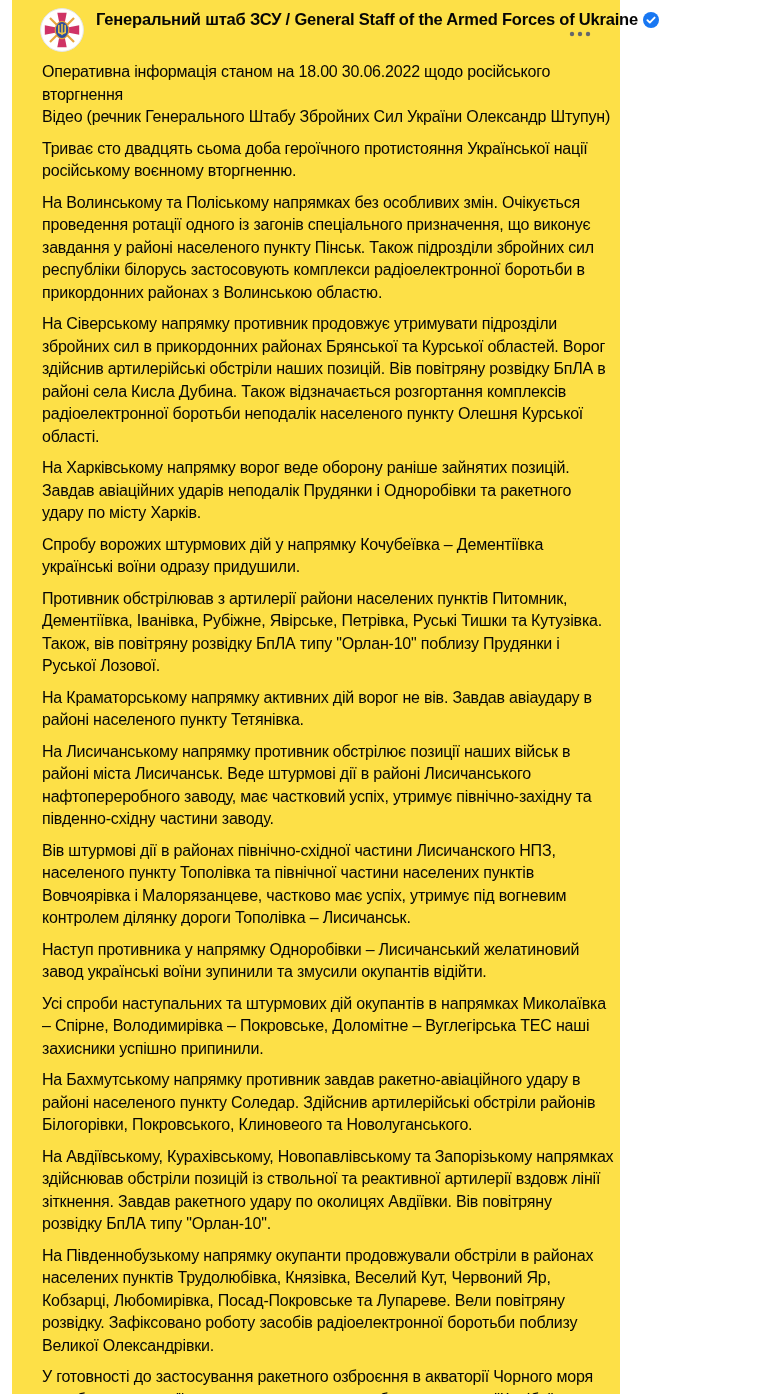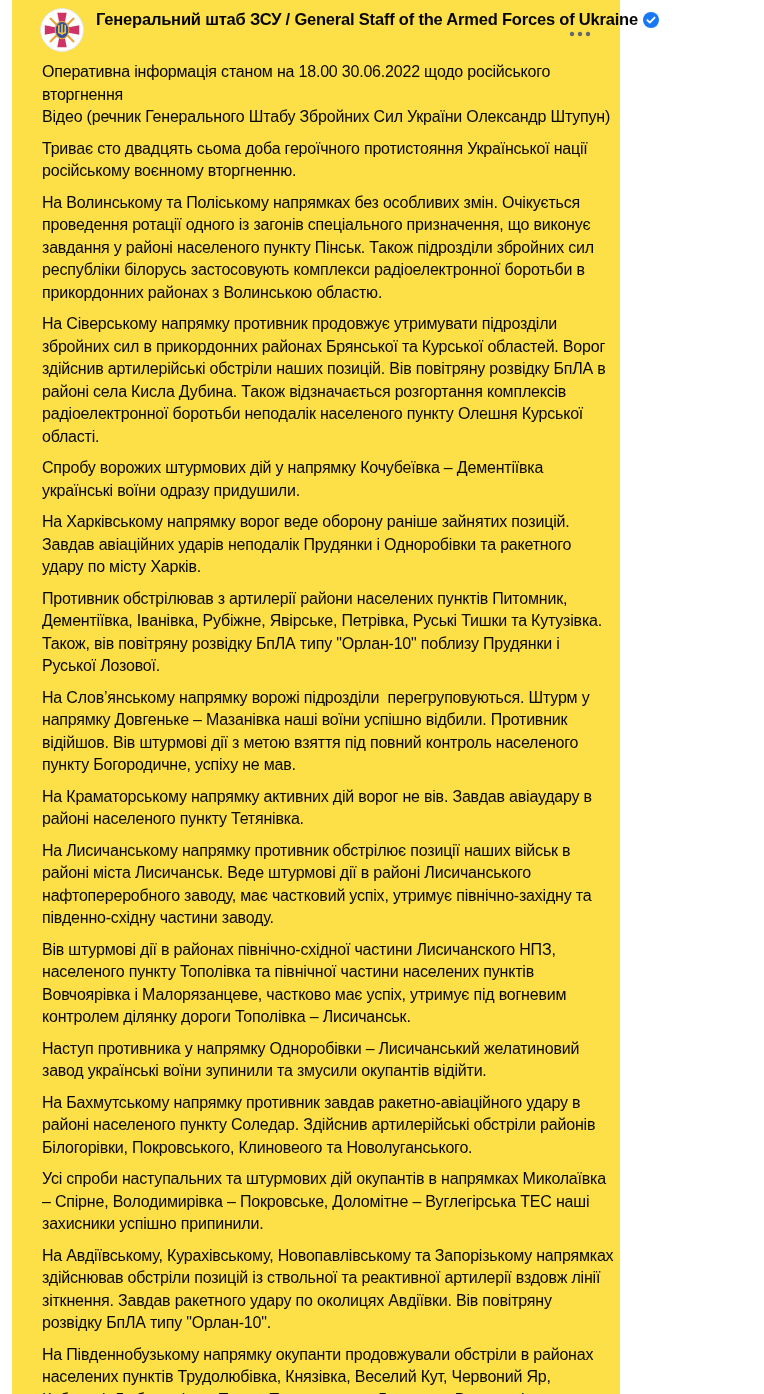--- a/index.html
+++ b/index.html
@@ -133,28 +133,27 @@
     </div>
 
   </div>
 
   <div class="post-body">
       <p class="post-paragraph">Оперативна інформація станом на 18.00 30.06.2022 щодо російського вторгнення
 Відео (речник Генерального Штабу Збройних Сил України Олександр Штупун)</p>
       <p class="post-paragraph">Триває сто двадцять сьома доба героїчного протистояння Української нації російському воєнному вторгненню.</p>
       <p class="post-paragraph">На Волинському та Поліському напрямках без особливих змін. Очікується проведення ротації одного із загонів спеціального призначення, що виконує завдання у районі населеного пункту Пінськ. Також підрозділи збройних сил республіки білорусь застосовують комплекси радіоелектронної боротьби в прикордонних районах з Волинською областю.</p>
       <p class="post-paragraph">На Сіверському напрямку противник продовжує утримувати підрозділи збройних сил в прикордонних районах Брянської та Курської областей. Ворог здійснив артилерійські обстріли наших позицій. Вів повітряну розвідку БпЛА в районі села Кисла Дубина. Також відзначається розгортання комплексів радіоелектронної боротьби неподалік населеного пункту Олешня Курської області.</p>
+      <p class="post-paragraph">На Харківському напрямку ворог веде оборону раніше зайнятих позицій. Завдав авіаційних ударів неподалік Прудянки і Одноробівки та ракетного удару по місту Харків.</p>
       <p class="post-paragraph">Спробу ворожих штурмових дій у напрямку Кочубеївка – Дементіївка українські воїни одразу придушили.</p>
-      <p class="post-paragraph">На Харківському напрямку ворог веде оборону раніше зайнятих позицій. Завдав авіаційних ударів неподалік Прудянки і Одноробівки та ракетного удару по місту Харків.</p>
       <p class="post-paragraph">Противник обстрілював з артилерії райони населених пунктів Питомник, Дементіївка, Іванівка, Рубіжне, Явірське, Петрівка, Руські Тишки та Кутузівка. Також, вів повітряну розвідку БпЛА типу "Орлан-10" поблизу Прудянки і Руської Лозової.</p>
-      <p class="post-paragraph">На Слов’янському напрямку ворожі підрозділи  перегруповуються. Штурм у напрямку Довгеньке – Мазанівка наші воїни успішно відбили. Противник відійшов. Вів штурмові дії з метою взяття під повний контроль населеного пункту Богородичне, успіху не мав.</p>
       <p class="post-paragraph">На Краматорському напрямку активних дій ворог не вів. Завдав авіаудару в районі населеного пункту Тетянівка.</p>
       <p class="post-paragraph">На Лисичанському напрямку противник обстрілює позиції наших військ в районі міста Лисичанськ. Веде штурмові дії в районі Лисичанського нафтопереробного заводу, має частковий успіх, утримує північно-західну та південно-східну частини заводу.</p>
       <p class="post-paragraph">Вів штурмові дії в районах північно-східної частини Лисичанского НПЗ, населеного пункту Тополівка та північної частини населених пунктів Вовчоярівка і Малорязанцеве, частково має успіх, утримує під вогневим контролем ділянку дороги Тополівка – Лисичанськ.</p>
       <p class="post-paragraph">Наступ противника у напрямку Одноробівки – Лисичанський желатиновий завод українські воїни зупинили та змусили окупантів відійти.</p>
+      <p class="post-paragraph">Усі спроби наступальних та штурмових дій окупантів в напрямках Миколаївка – Спірне, Володимирівка – Покровське, Доломітне – Вуглегірська ТЕС наші захисники успішно припинили.</p>
       <p class="post-paragraph">На Бахмутському напрямку противник завдав ракетно-авіаційного удару в районі населеного пункту Соледар. Здійснив артилерійські обстріли районів Білогорівки, Покровського, Клиновеого та Новолуганського.</p>
-      <p class="post-paragraph">Усі спроби наступальних та штурмових дій окупантів в напрямках Миколаївка – Спірне, Володимирівка – Покровське, Доломітне – Вуглегірська ТЕС наші захисники успішно припинили.</p>
       <p class="post-paragraph">На Авдіївському, Курахівському, Новопавлівському та Запорізькому напрямках здійснював обстріли позицій із ствольної та реактивної артилерії вздовж лінії зіткнення. Завдав ракетного удару по околицях Авдіївки. Вів повітряну розвідку БпЛА типу "Орлан-10".</p>
       <p class="post-paragraph">На Південнобузькому напрямку окупанти продовжували обстріли в районах населених пунктів Трудолюбівка, Князівка, Веселий Кут, Червоний Яр, Кобзарці, Любомирівка, Посад-Покровське та Лупареве. Вели повітряну розвідку. Зафіксовано роботу засобів радіоелектронної боротьби поблизу Великої Олександрівки.</p>
       <p class="post-paragraph">У готовності до застосування ракетного озброєння в акваторії Чорного моря перебуває три носії крилатих ракет морського базування типу "Калібр".</p>
     </div>
 
 </div>
 
 </body></html>

